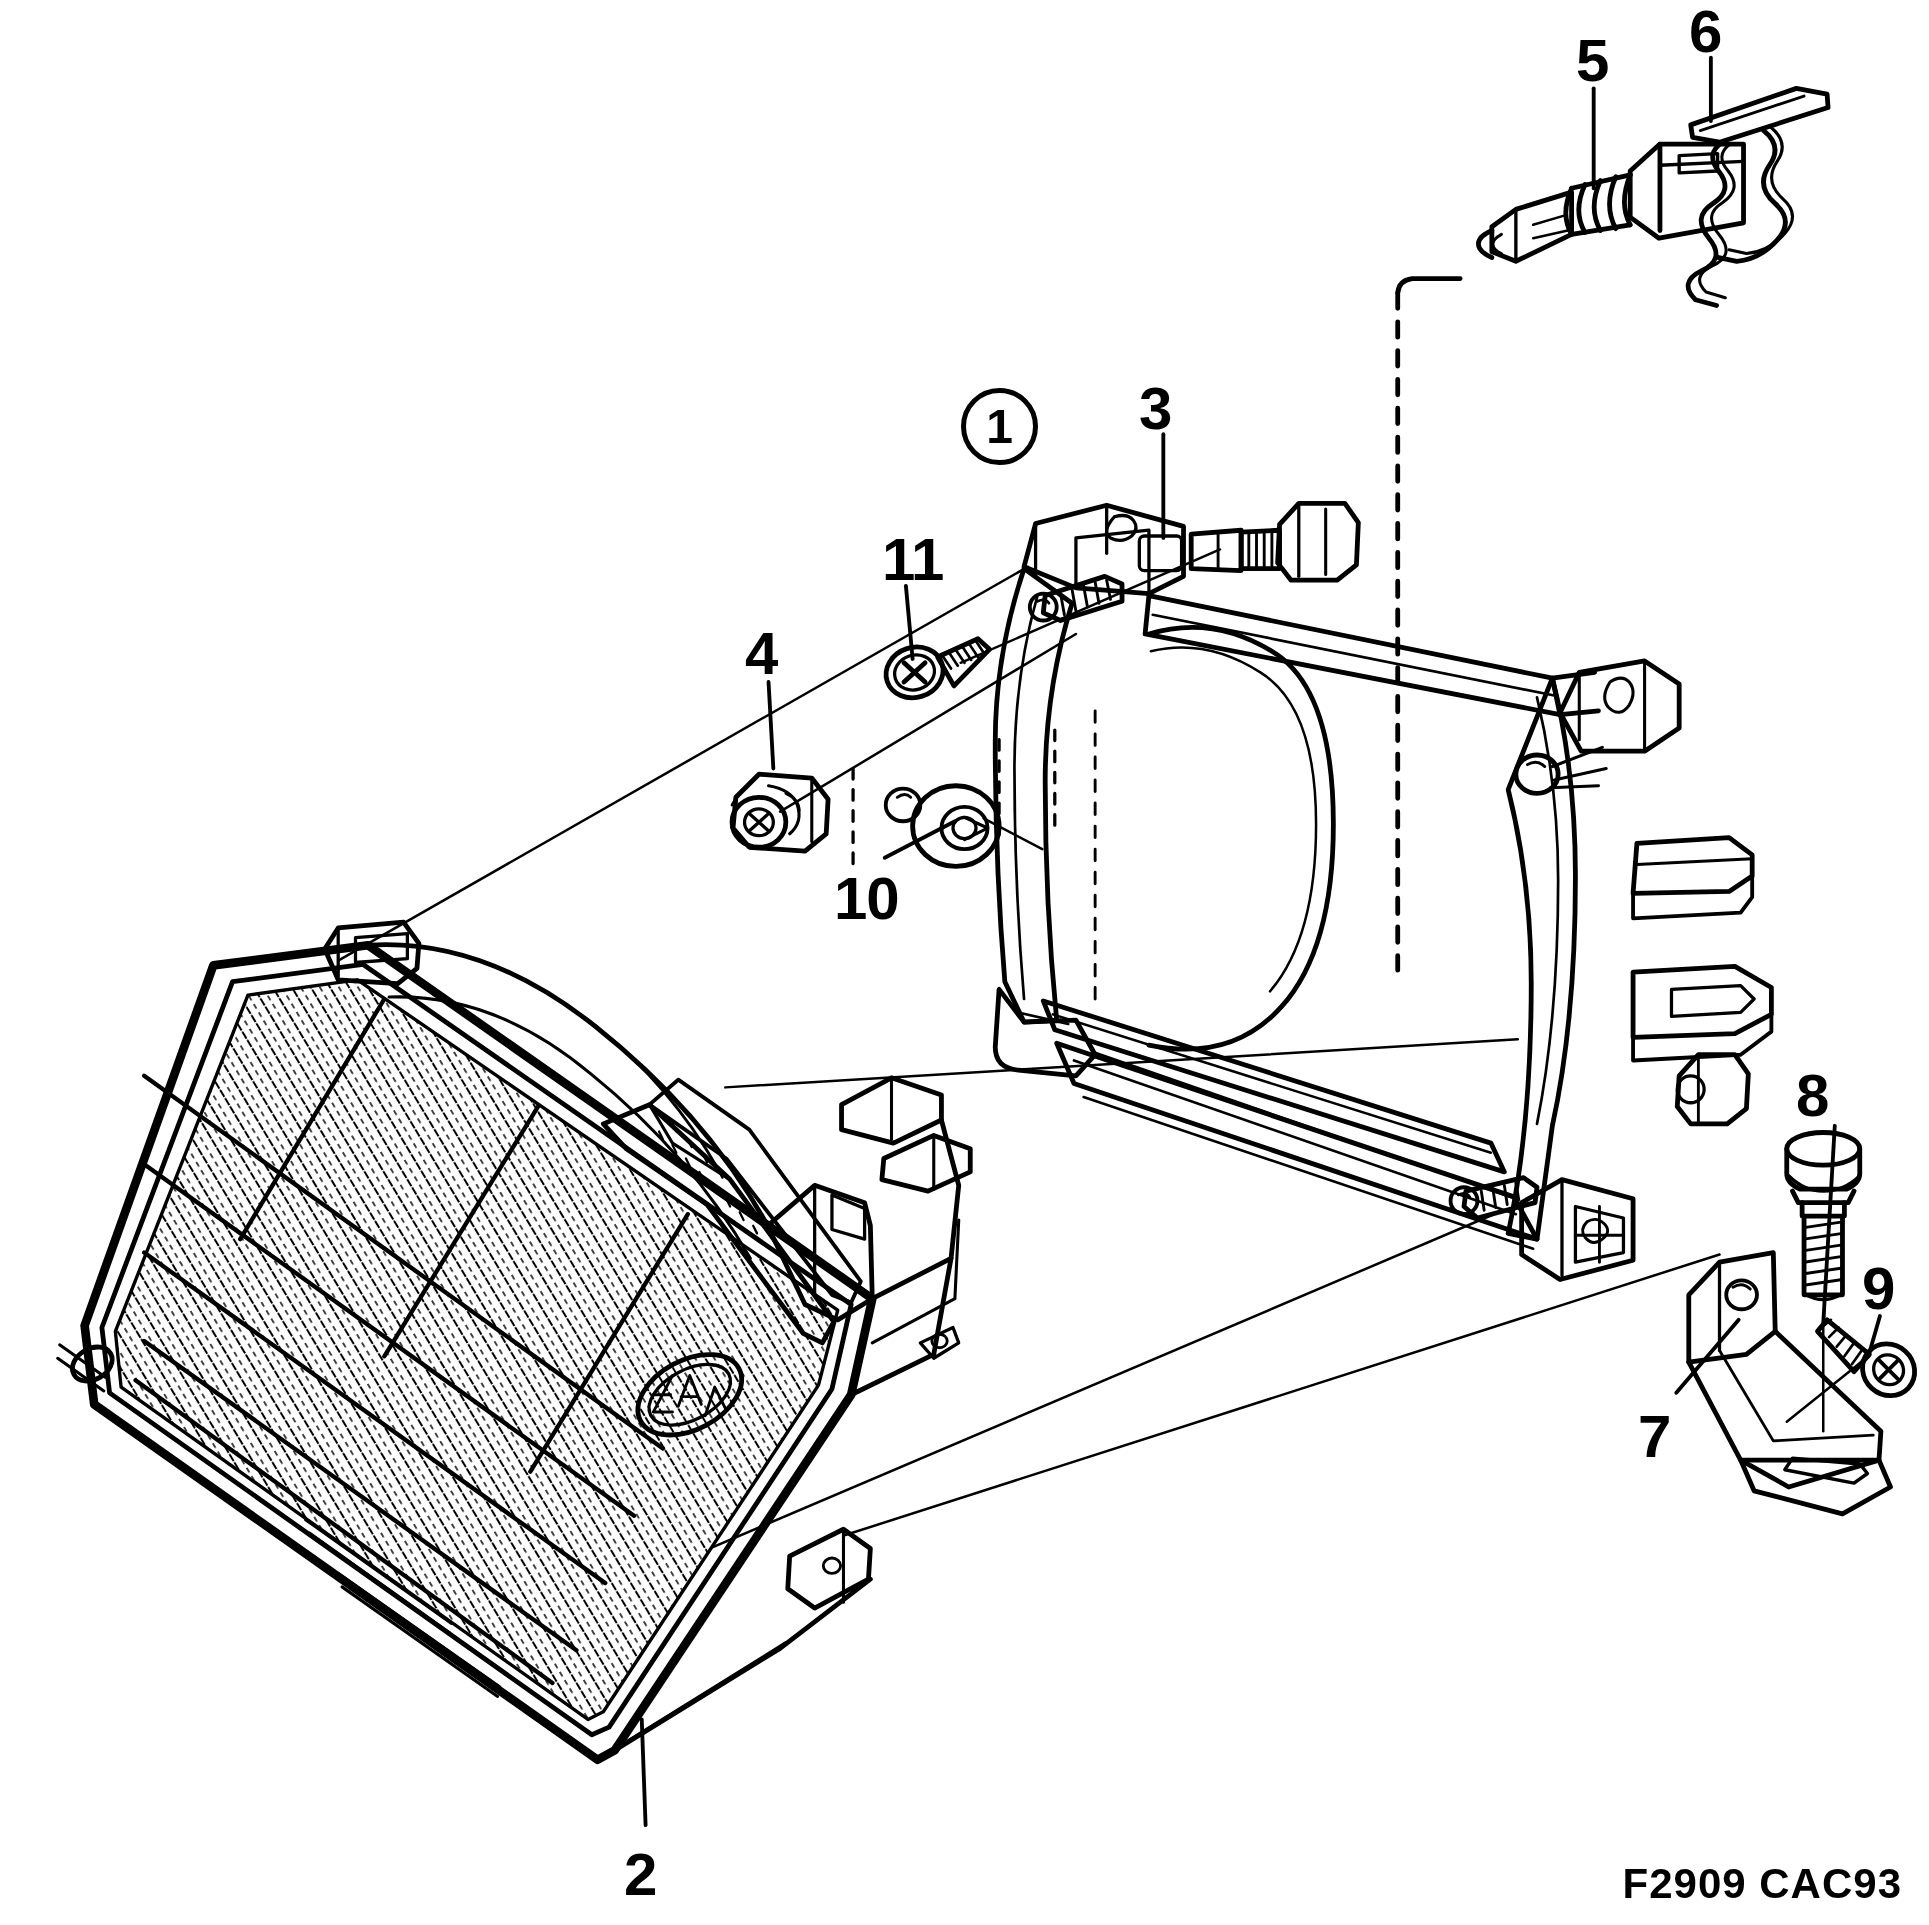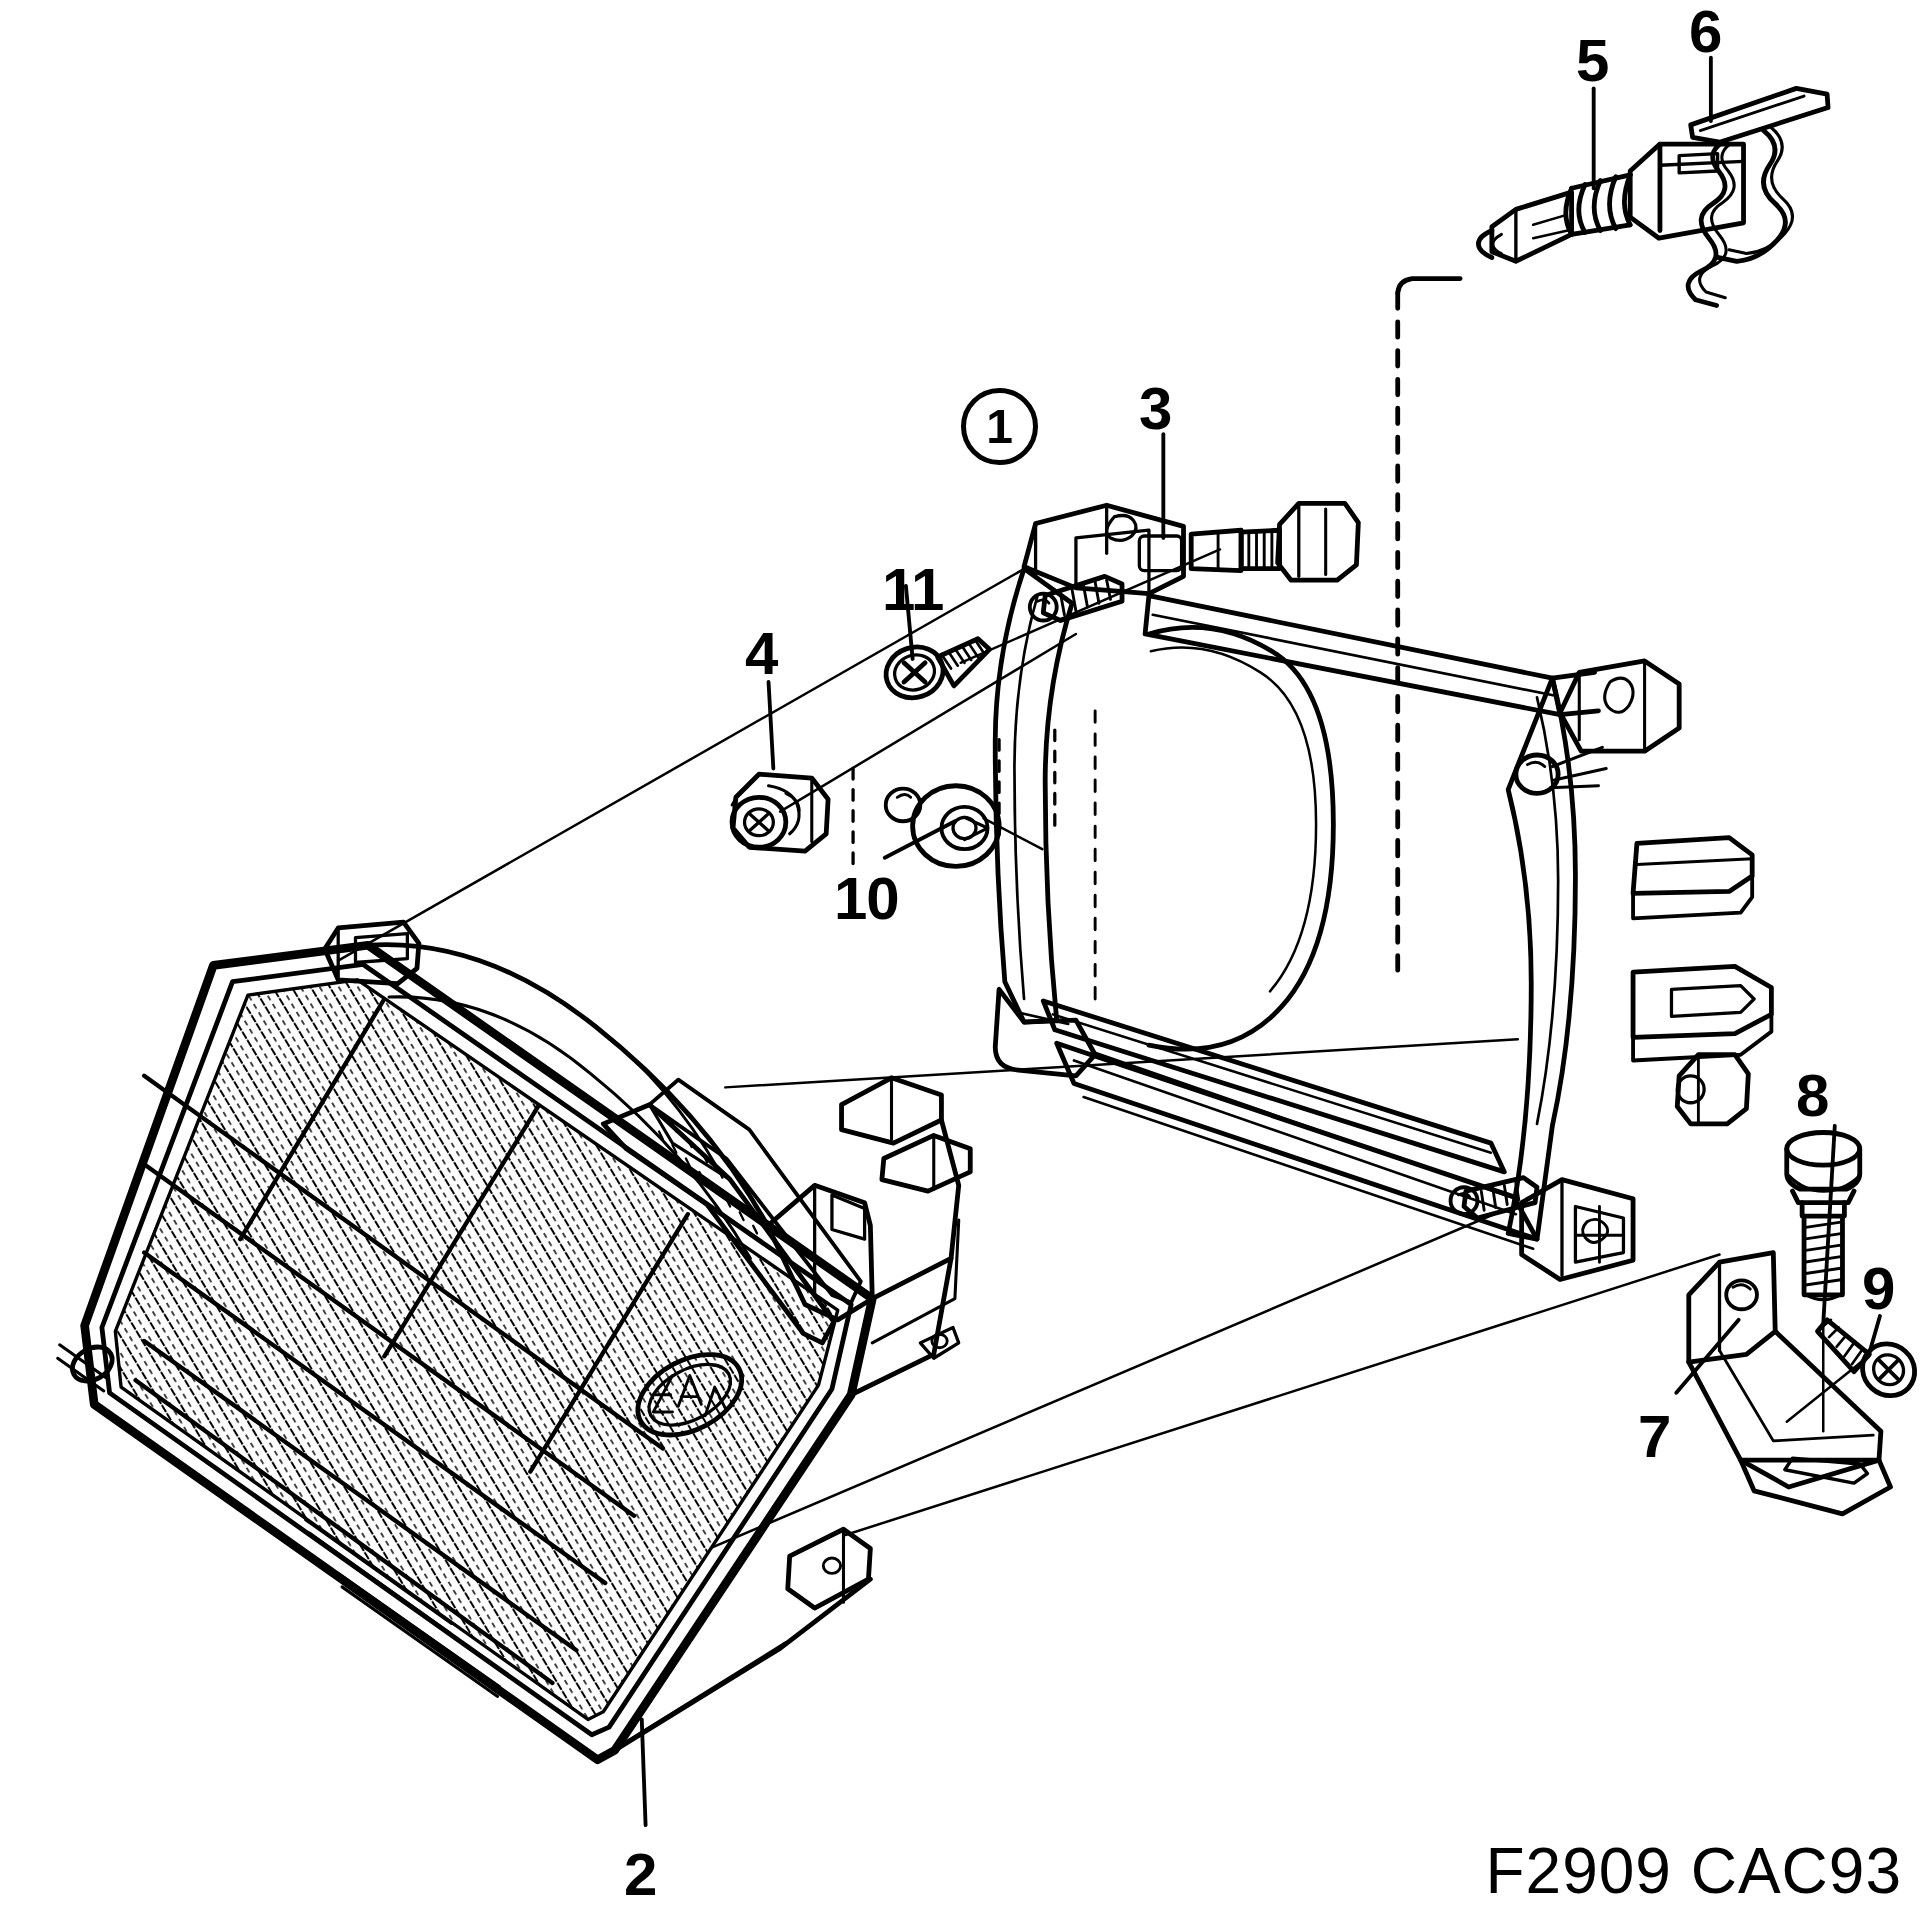--- a/index.html
+++ b/index.html
@@ -28,22 +28,22 @@
     width:67px;height:67px;
     border:5.8px solid #000;
     border-radius:50%;
     display:flex;align-items:center;justify-content:center;
     letter-spacing:0;
   }
   #footer{
     position:absolute;
     right:27px;bottom:17.3px;
     font-family:"Liberation Sans",sans-serif;
-    font-size:64px;
-    font-weight:400;
+    font-size:42px;
+    font-weight:700;
     letter-spacing:1px;
     color:#000;
     white-space:nowrap;
   }
 </style>
 </head>
 <body>
 
 <div id="sheet">
 
@@ -482,18 +482,18 @@
   <div class="callout" style="left:1689px;top:1.9px;">6</div>
 
   <div class="callout" style="left:1638px;top:1407px;">7</div>
 
   <div class="callout" style="left:1796px;top:1066px;">8</div>
 
   <div class="callout" style="left:1862px;top:1259px;">9</div>
 
   <div class="callout" style="left:834px;top:869px;">10</div>
 
-  <div class="callout" style="left:882px;top:530px;margin-top:30px;">11</div>
+  <div class="callout" style="left:882px;top:530px;">11</div>
 
   <div id="footer">F2909 CAC93</div>
 
 </div>
 
 
 </body></html>

